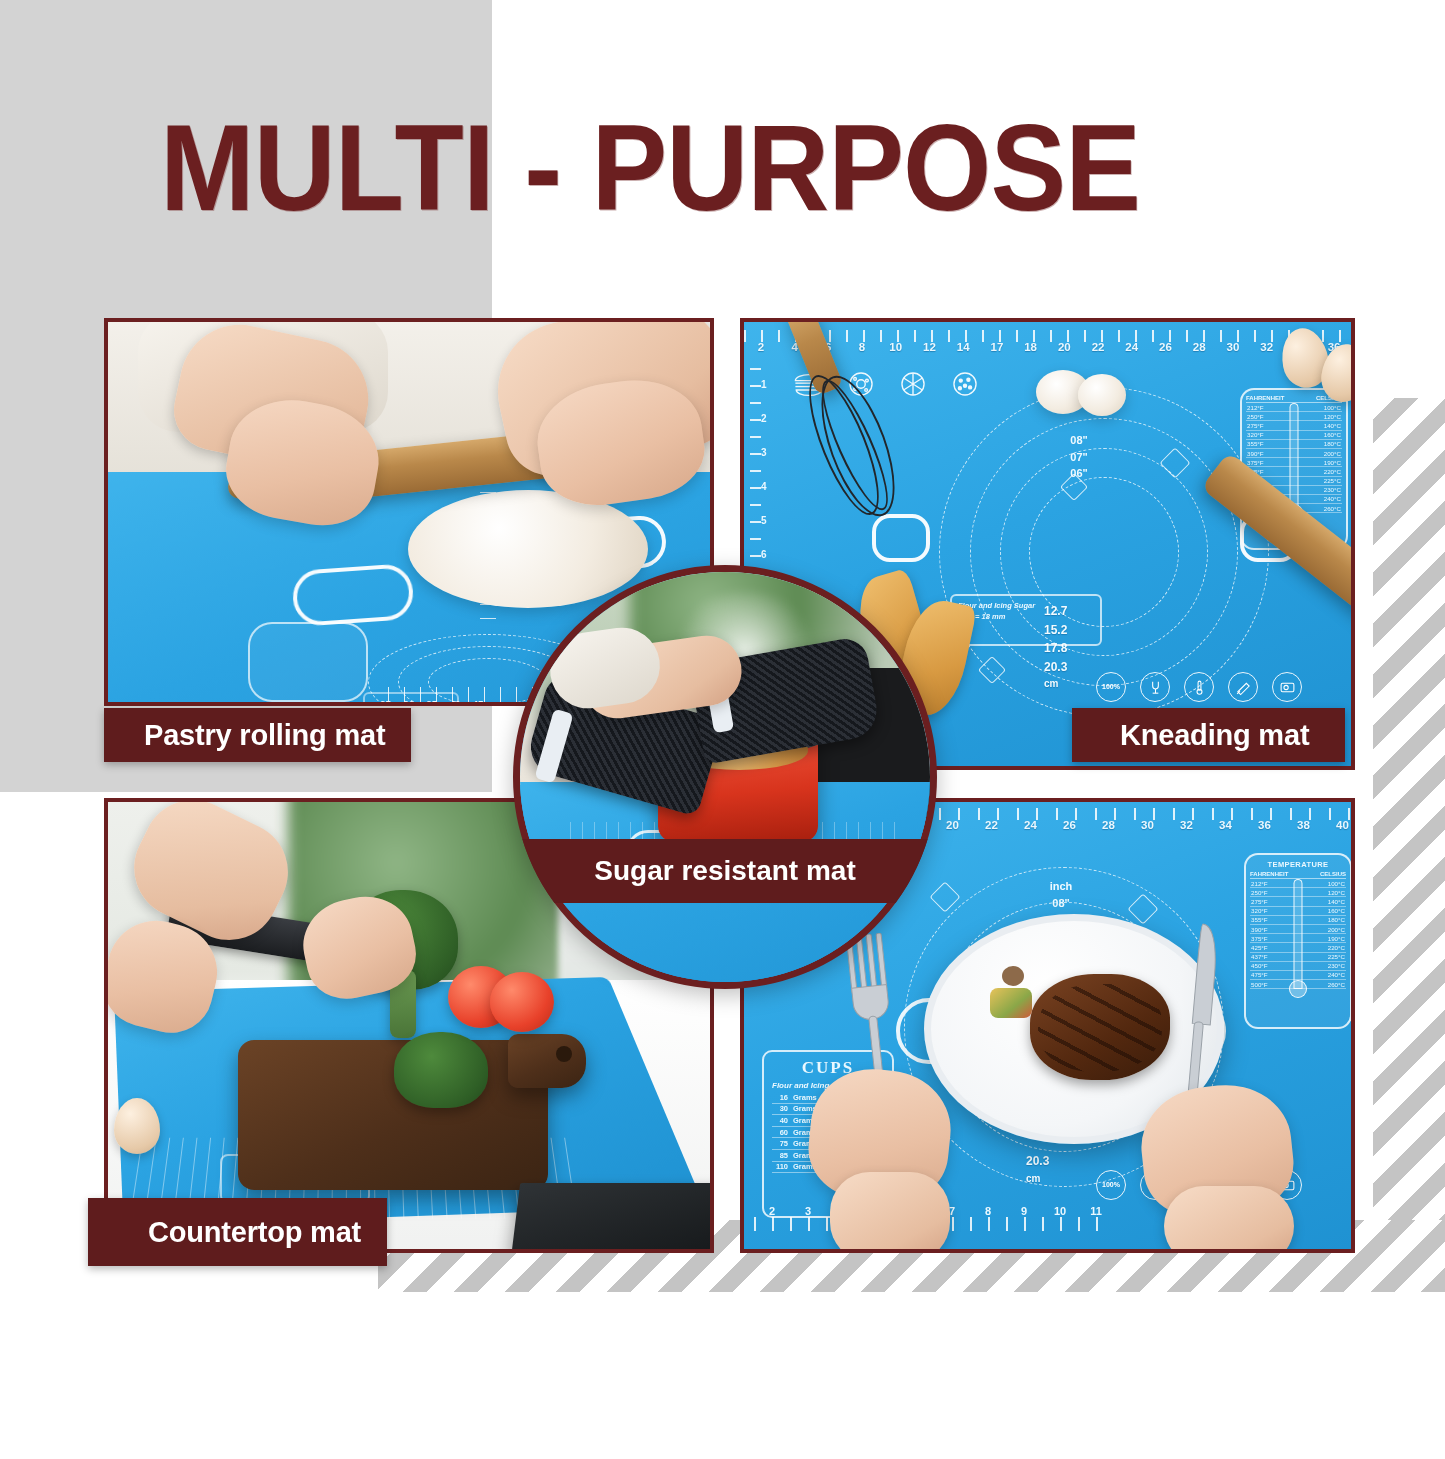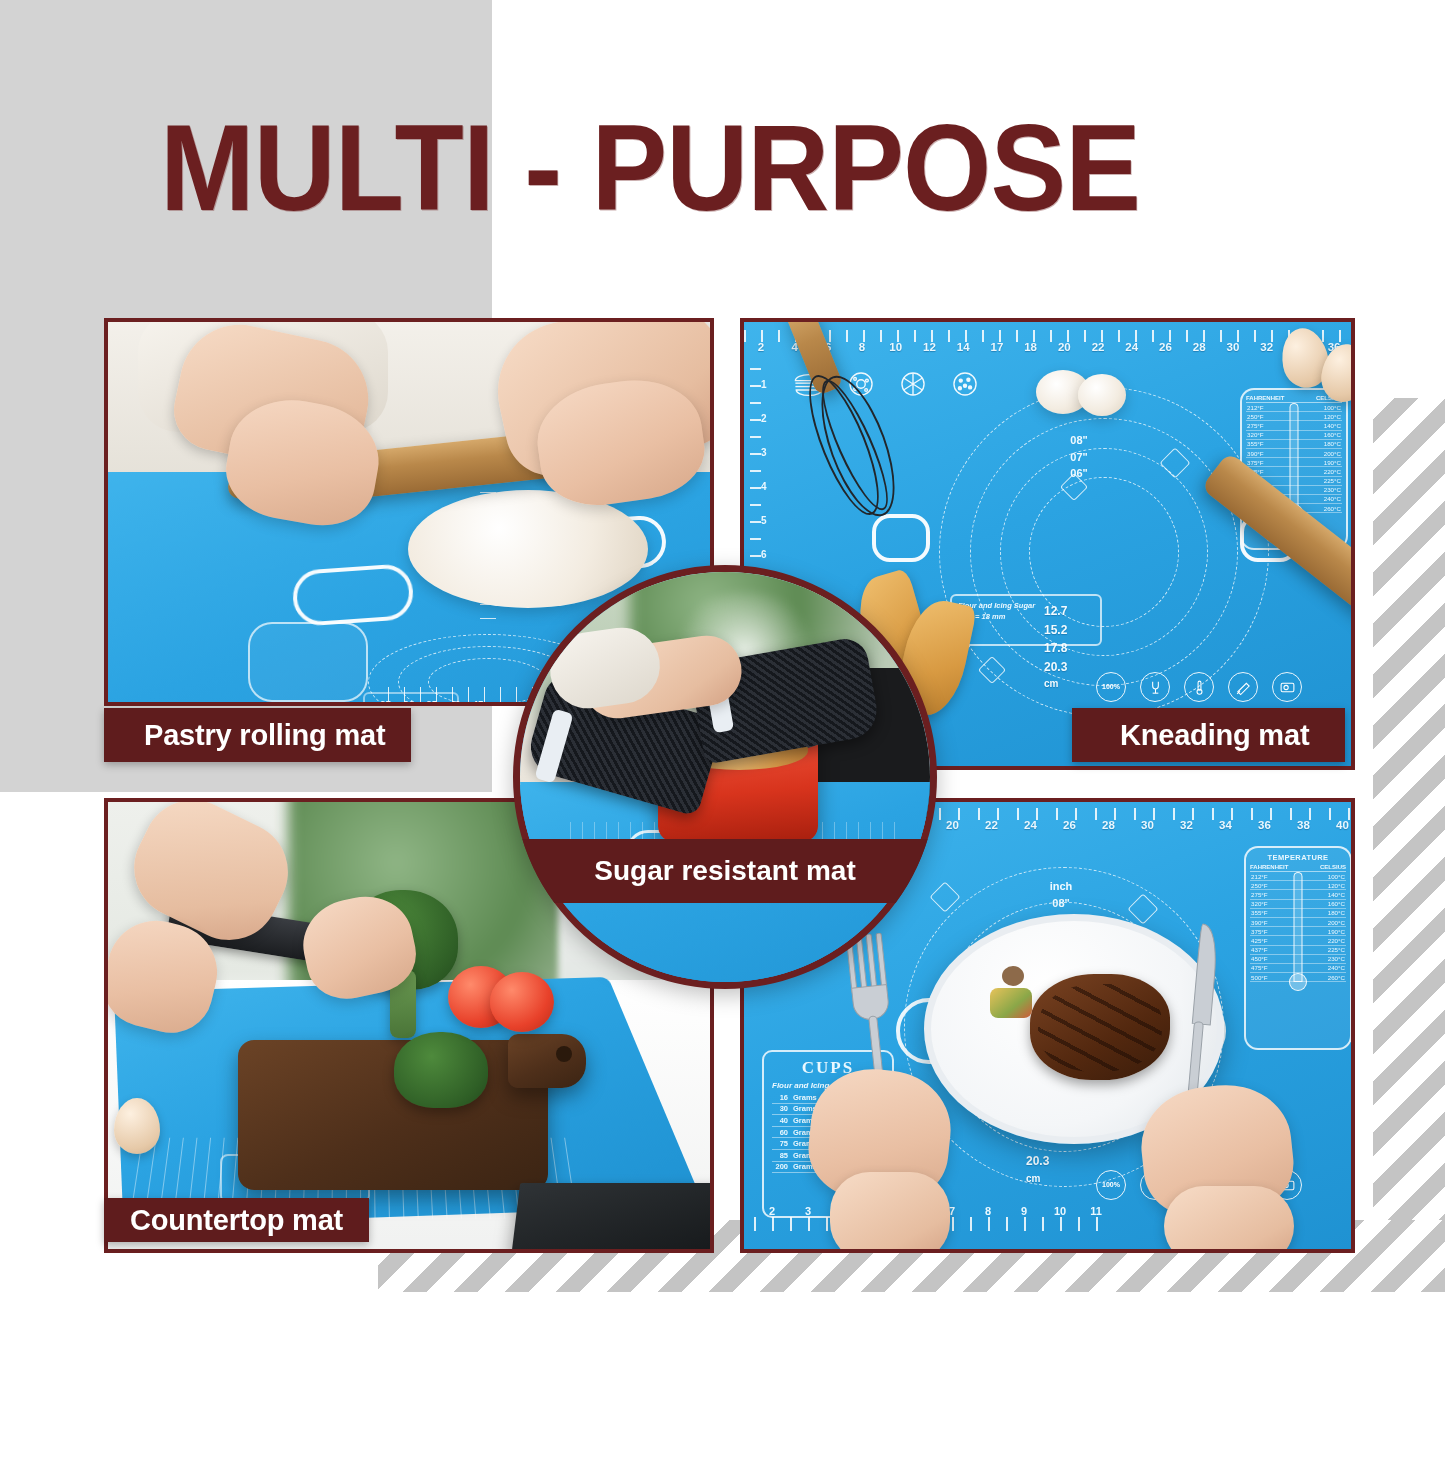--- a/index.html
+++ b/index.html
@@ -183,21 +183,21 @@
     filter:blur(5px); }
 
   
   .label { position:absolute; background:#5f1c1d; color:#ffffff;
     font-size:29px; font-weight:bold; letter-spacing:-.2px;
     display:flex; align-items:center; z-index:40;
     box-shadow:0 3px 8px rgba(0,0,0,.28); white-space:nowrap; }
   .label-tl { left:104px; top:708px; height:54px; padding:0 26px 0 40px; }
   .label-tr { left:1072px; top:708px; height:54px; padding:0 36px 0 48px;
     justify-content:flex-end; }
-  .label-bl { left:104px; top:1198px; height:44px; padding:0 26px 0 26px; }
+  .label-bl { left:88px; top:1198px; height:68px; padding:0 26px 0 60px; }
   .label-br { left:1072px; top:1198px; height:56px; padding:0 36px 0 68px;
     justify-content:center; }
   .label-center-wrap { position:absolute; left:513px; top:565px; width:424px; height:424px;
     border-radius:50%; overflow:hidden; z-index:35; pointer-events:none; }
   .label-center-band { position:absolute; left:0; bottom:86px; width:100%; height:64px;
     background:#5f1c1d; display:flex; align-items:center; justify-content:center;
     color:#fff; font-size:28px; font-weight:bold; }
 </style>
 </head>
 <body>
@@ -606,21 +606,21 @@
         <div>08"</div>
       </div>
       <div class="cm-labels" style="left:282px;top:350px;width:80px;">
         <div>20.3</div>
         <div style="font-size:10px;">cm</div>
       </div>
 
       <div style="position:absolute;left:152px;top:196px;width:330px;height:66px;
                   border:4px solid rgba(255,255,255,.9);border-radius:34px;"></div>
 
-      <div class="temp-card" style="left:500px;top:44px;width:108px;height:204px;">
+      <div class="temp-card" style="left:500px;top:51px;width:108px;height:176px;">
         <div class="temp-title">TEMPERATURE</div>
         <div class="temp-head">
           <span>FAHRENHEIT</span>
           <span>CELSIUS</span>
         </div>
         <div class="temp-body">
           <div class="therm-stem"></div>
           <div class="temp-row">
               <span>212°F</span>
               <span>100°C</span>
@@ -694,21 +694,21 @@
           </div>
         <div class="cups-row">
             <span class="n">75</span>
             <span>Grams</span>
           </div>
         <div class="cups-row">
             <span class="n">85</span>
             <span>Grams</span>
           </div>
         <div class="cups-row">
-            <span class="n">200</span>
+            <span class="n">110</span>
             <span>Grams</span>
           </div>
       </div>
 
       <div class="badges" style="left:352px;top:368px;">
         <div class="badge">
           <span>100%</span>
         </div>
         <div class="badge">
           <svg viewBox="0 0 24 24" fill="none" stroke="#fff" stroke-width="1.5">

